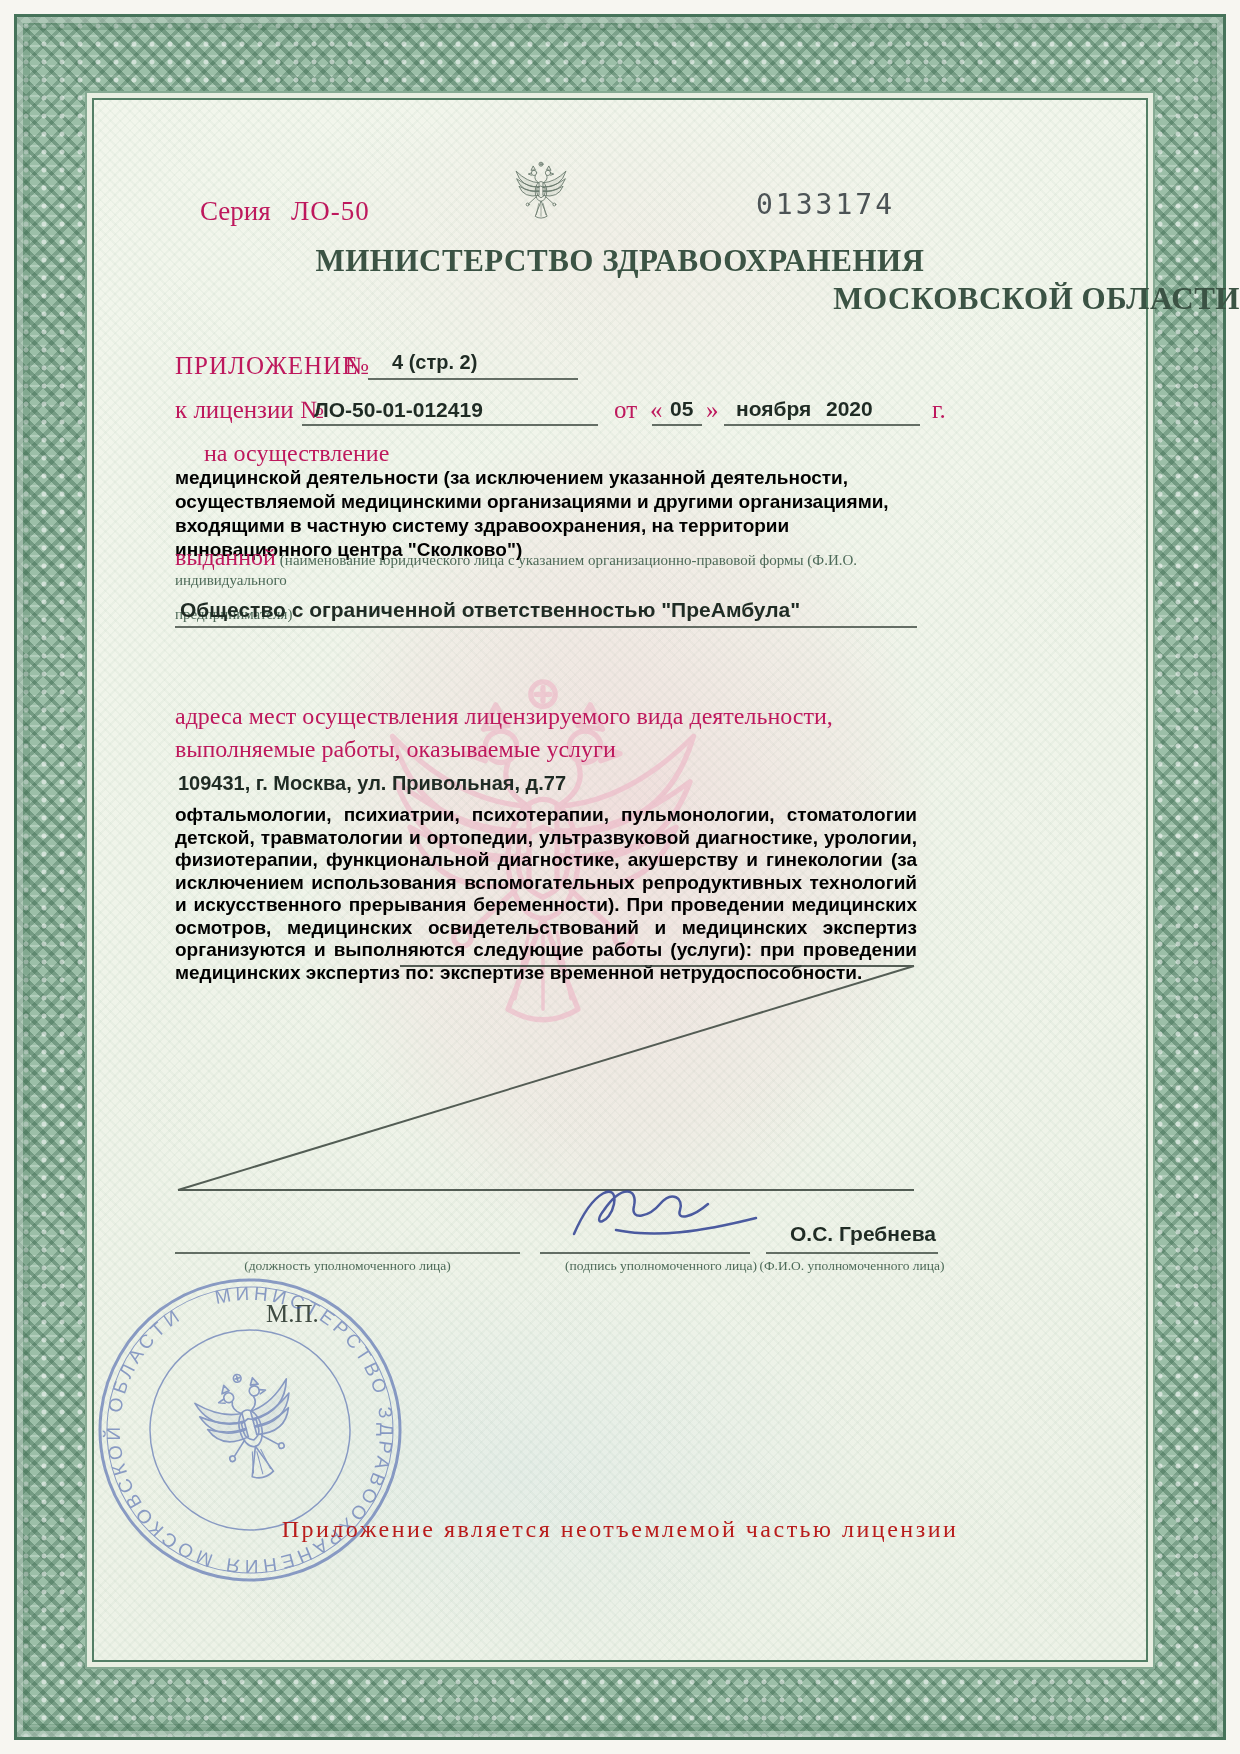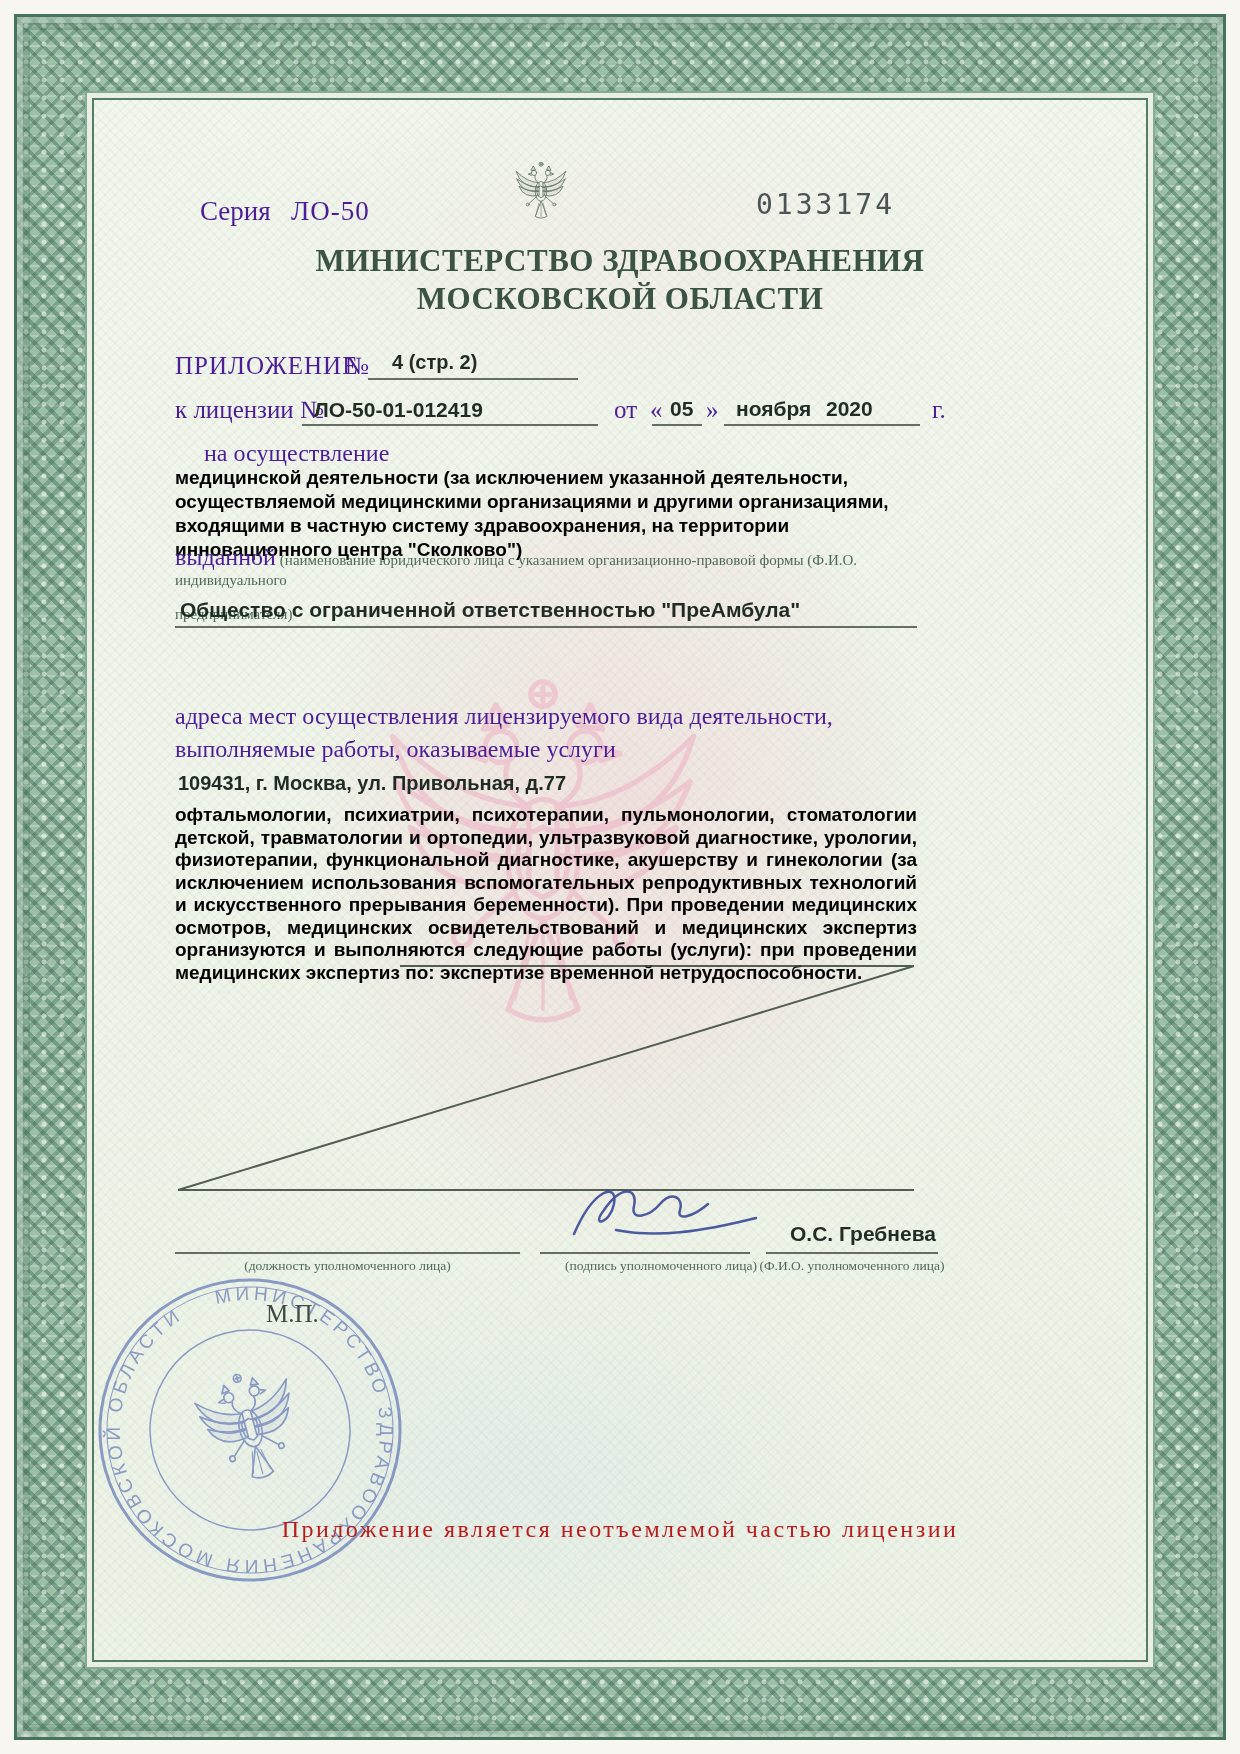--- a/index.html
+++ b/index.html
@@ -29,21 +29,21 @@
     box-shadow:0 0 0 5px #e9efe2, 0 0 0 7px #86aa93;
     background:
       radial-gradient(ellipse 430px 560px at 50% 47%, rgba(242,183,198,.30), rgba(242,183,198,.12) 55%, transparent 74%),
       radial-gradient(ellipse 520px 260px at 50% 10%, rgba(242,198,204,.14), transparent 70%),
       radial-gradient(ellipse 520px 300px at 40% 88%, rgba(150,190,225,.10), transparent 70%),
       repeating-linear-gradient(45deg, rgba(110,155,125,.055) 0 2px, transparent 2px 7px),
       repeating-linear-gradient(-45deg, rgba(110,155,125,.055) 0 2px, transparent 2px 7px),
       linear-gradient(#f2f6ec,#edf2e7);
   }
   
-  .lbl{font-family:"Liberation Serif",serif;color:#4c1d95;}
+  .lbl{font-family:"Liberation Serif",serif;color:#be185d;}
   .val{font-family:"Liberation Sans",sans-serif;font-weight:bold;color:#1f2b24;}
   .note{font-family:"Liberation Serif",serif;color:#4d6a58;}
   .abs{position:absolute;}
   .rule{position:absolute;height:0;border-bottom:2px solid #414c44;opacity:.8;}
   .center{left:0;right:0;text-align:center;}
   .title{
     font-weight:bold;font-size:31px;letter-spacing:.5px;color:#3b5344;
     font-family:"Liberation Serif",serif;
   }
   .serial{
@@ -110,21 +110,21 @@
     <use href="#eagle-shape"></use>
   </svg>
 
   <div class="abs lbl" style="left:200px;top:196px;font-size:27px;">
     <span>Серия</span>&nbsp;&nbsp;
     <span style="letter-spacing:1px;">ЛО-50</span>
   </div>
   <div class="abs serial" style="left:756px;top:188px;">0133174</div>
 
   <div class="abs center title" style="top:243px;">МИНИСТЕРСТВО ЗДРАВООХРАНЕНИЯ</div>
-  <div class="abs center title" style="top:281px;">МОСКОВСКОЙ ОБЛАСТИ</div>
+  <div class="abs center title" style="top:281px;text-align:right;">МОСКОВСКОЙ ОБЛАСТИ</div>
 
   <div class="abs lbl" style="left:175px;top:352px;font-size:25px;letter-spacing:1px;">ПРИЛОЖЕНИЕ</div>
   <div class="abs lbl" style="left:345px;top:352px;font-size:25px;">№</div>
   <div class="abs val" style="left:392px;top:351px;font-size:20px;">4 (стр. 2)</div>
   <div class="rule" style="left:368px;top:378px;width:210px;"></div>
 
   <div class="abs lbl" style="left:175px;top:396px;font-size:25px;">к лицензии №</div>
   <div class="abs val" style="left:314px;top:398px;font-size:21px;">ЛО-50-01-012419</div>
   <div class="rule" style="left:302px;top:424px;width:296px;"></div>
   <div class="abs lbl" style="left:614px;top:396px;font-size:25px;">от</div>

